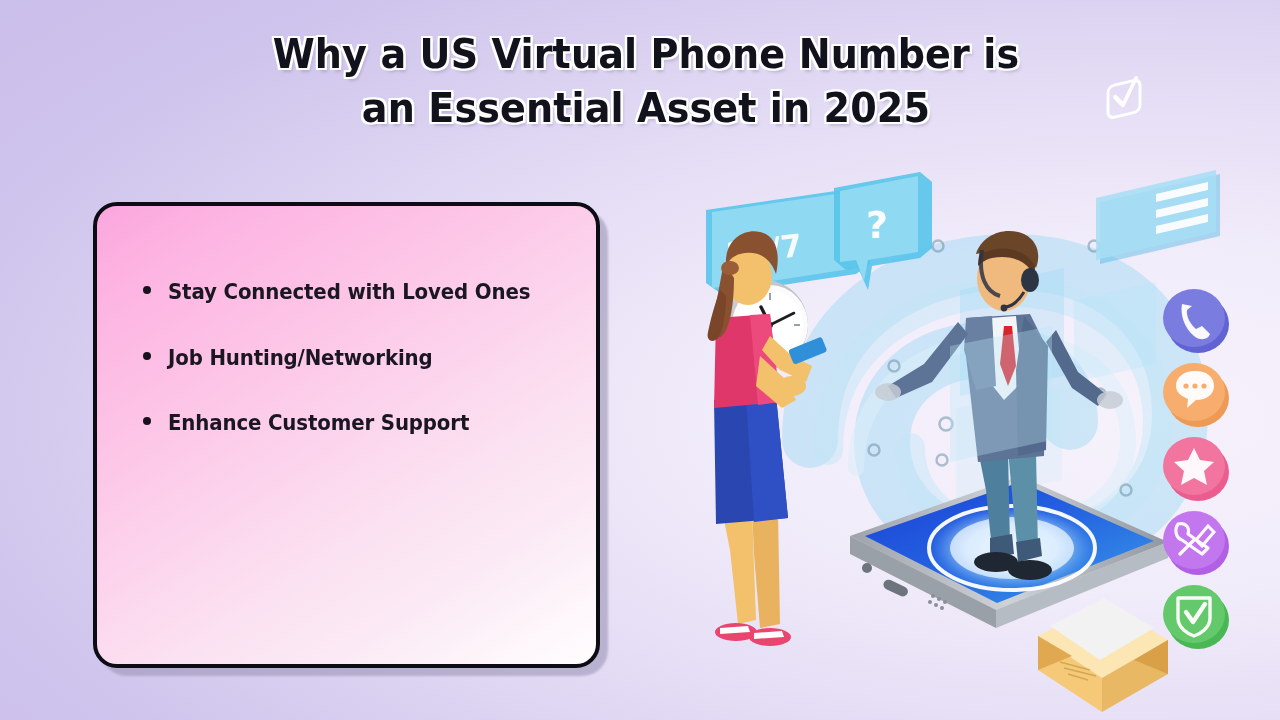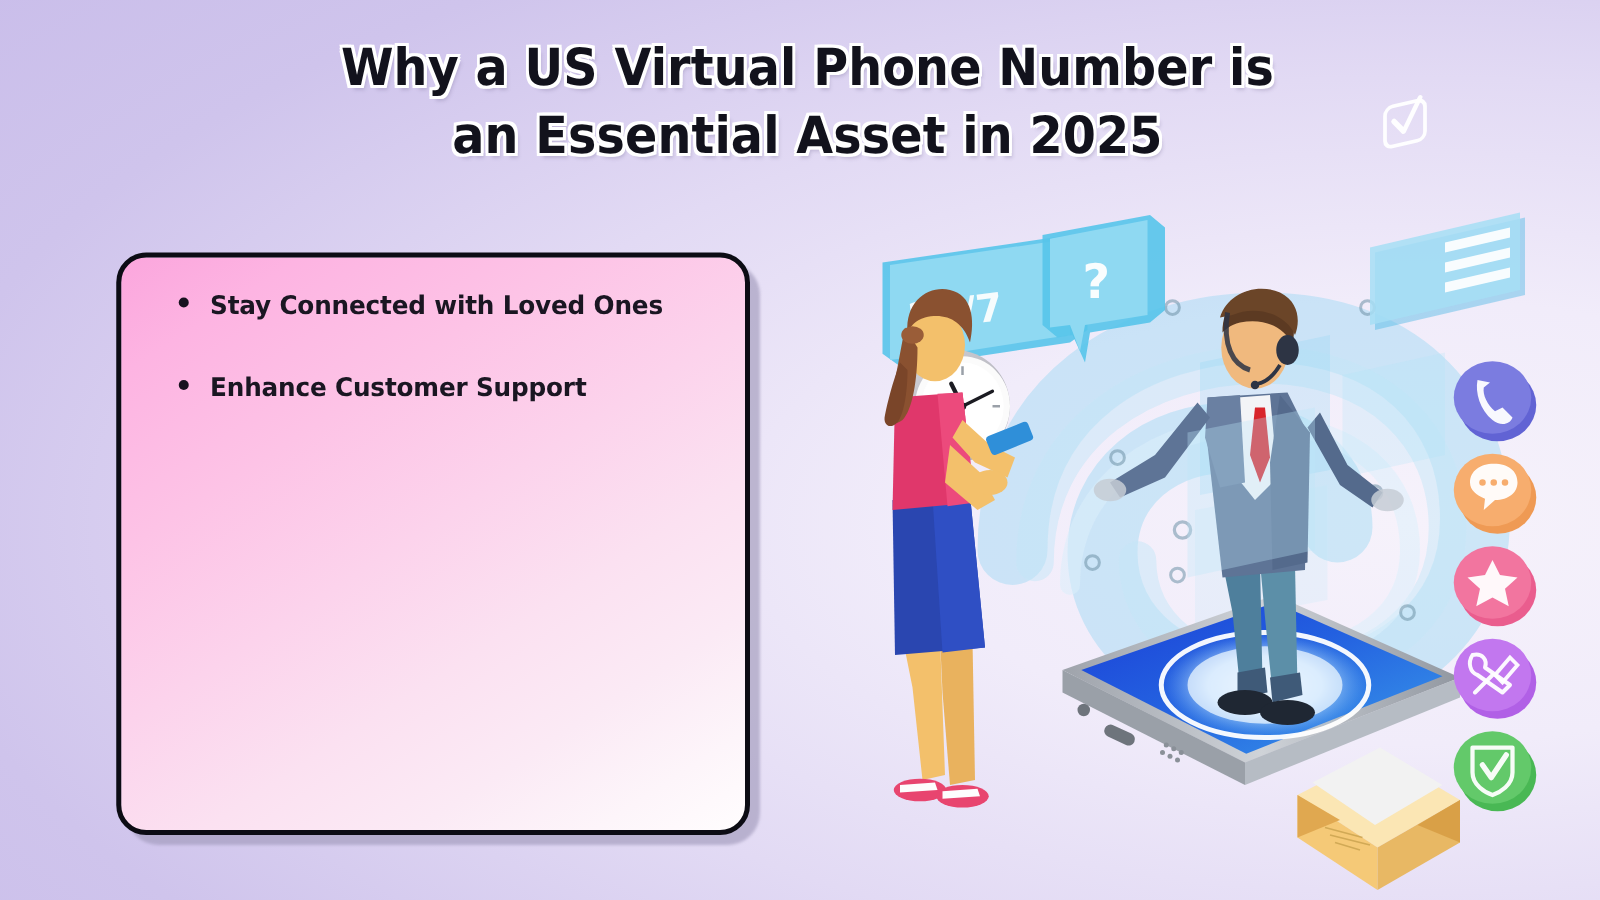--- a/index.html
+++ b/index.html
@@ -40,21 +40,21 @@
   .card-shadow{
     position:absolute; left:101px; top:210px; width:507px; height:466px;
     background:#9f98b9; opacity:.62; border-radius:26px; filter:blur(1.2px);
   }
   .card{
     position:absolute; left:93px; top:202px; width:507px; height:466px;
     border:4px solid #0c0c14; border-radius:24px;
     background:linear-gradient(147deg,#fba6dd 0%, #fdb4e2 12%, #fdc3e6 30%, #fcd3ec 48%, #fbe1f1 64%, #fbeaf5 78%, #fdf5fa 90%, #fffdfe 100%);
     overflow:hidden;
   }
-  .list{ list-style:none; padding:26px 18px 22px 46px; }
+  .list{ list-style:none; padding:26px 18px 22px 46px;margin-top:48px; }
   .list li{
     display:flex; align-items:baseline;
     height:65.6px;
   }
   .bullet{
     flex:0 0 auto; width:8px; height:8px; border-radius:50%;
     background:#17121f; margin-right:17px; position:relative; top:-5px;
   }
   .li-text{
     font-family:"DejaVu Sans", sans-serif;
@@ -80,20 +80,24 @@
     <span class="title-line l1">Why a US Virtual Phone Number is</span>
     <span class="title-line l2">an Essential Asset in 2025</span>
   </div>
 
   <div class="card-shadow"></div>
   <div class="card">
     <ul class="list">
       <li>
         <span class="bullet"></span>
         <span class="li-text">Stay Connected with Loved Ones</span>
+      </li>
+      <li>
+        <span class="bullet"></span>
+        <span class="li-text">Job Hunting/Networking</span>
       </li>
       <li>
         <span class="bullet"></span>
         <span class="li-text">Enhance Customer Support</span>
       </li>
     </ul>
   </div>
 
   <div class="illus">
   <svg viewBox="0 0 620 570" xmlns="http://www.w3.org/2000/svg">

